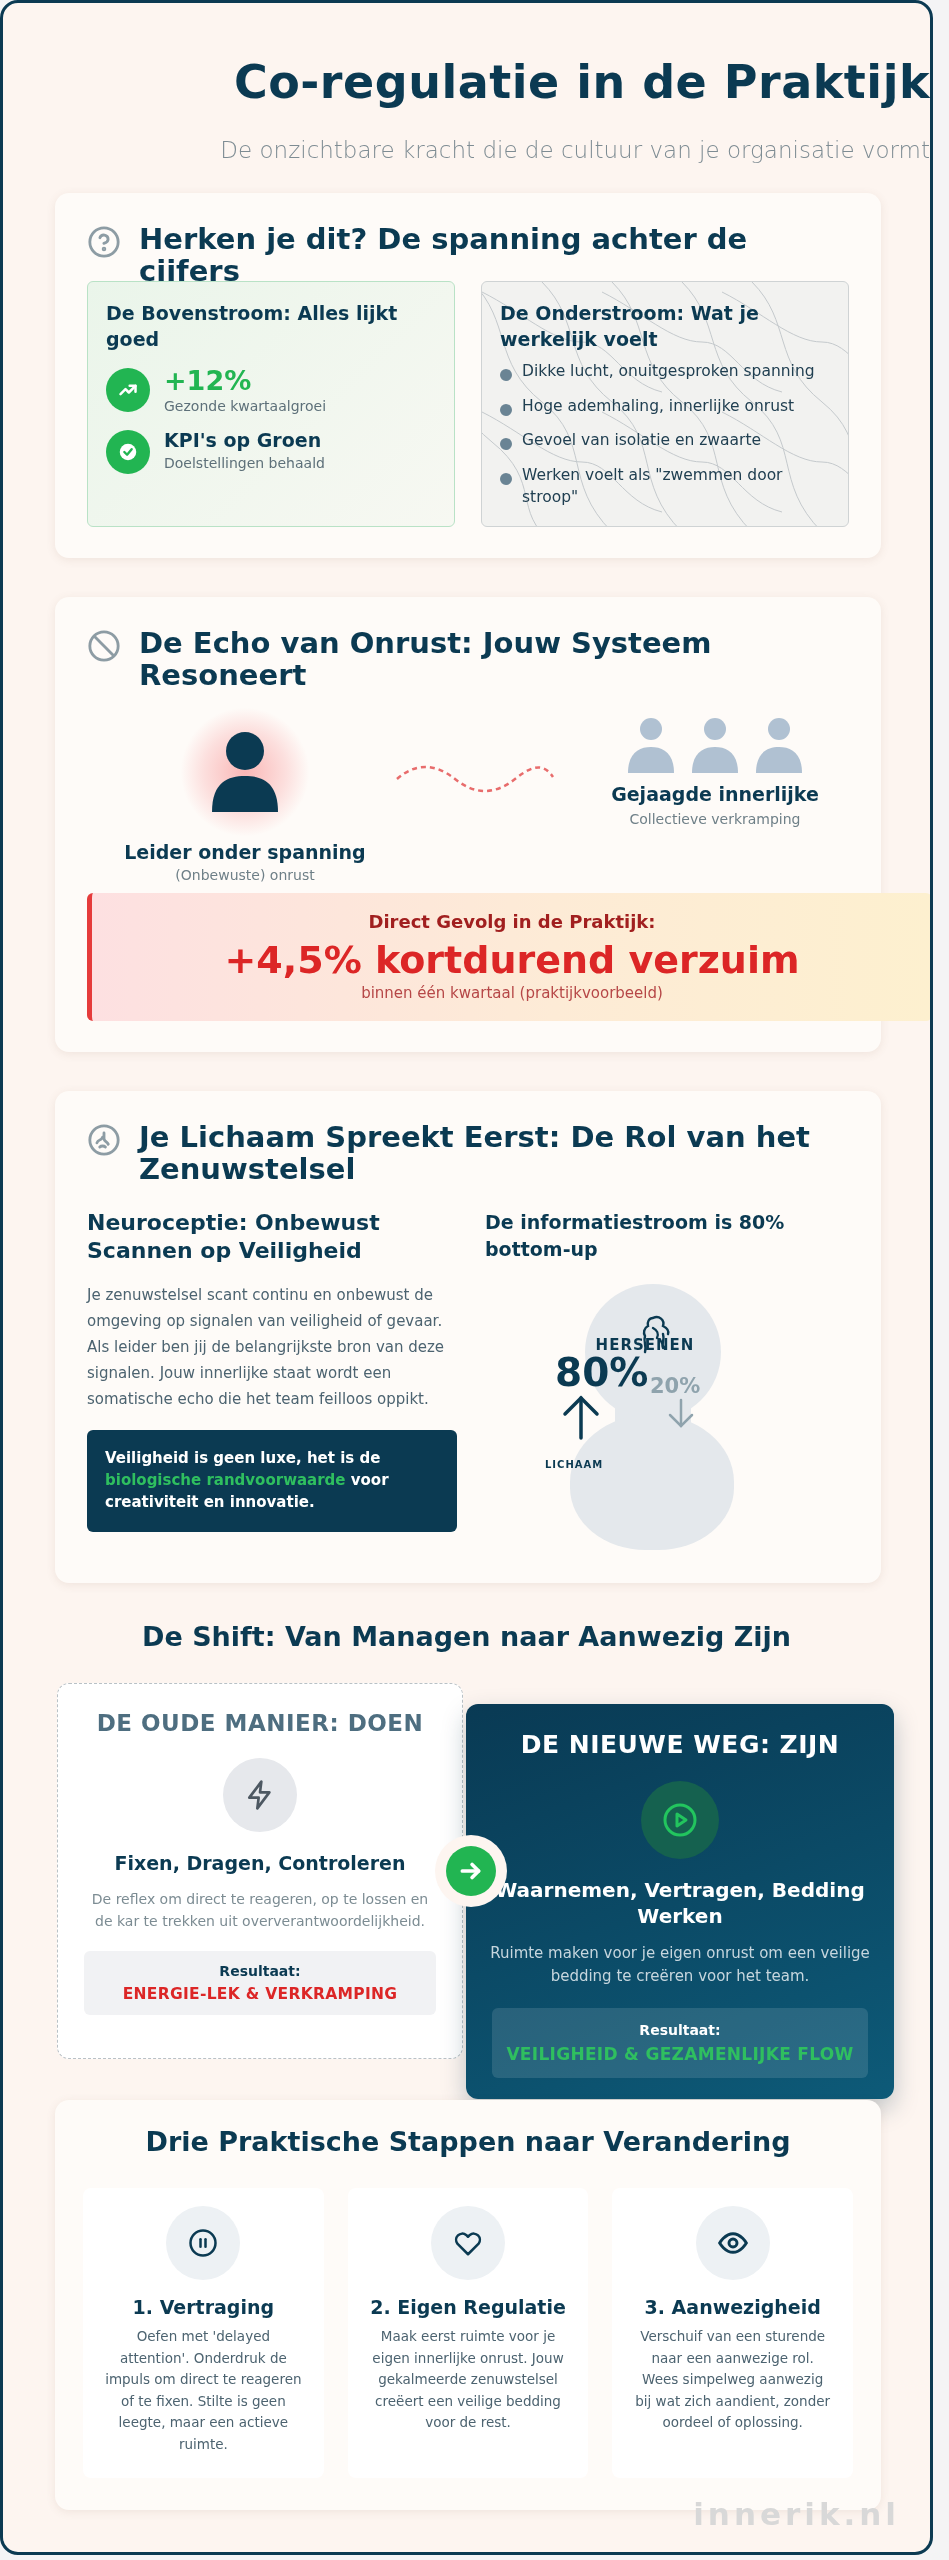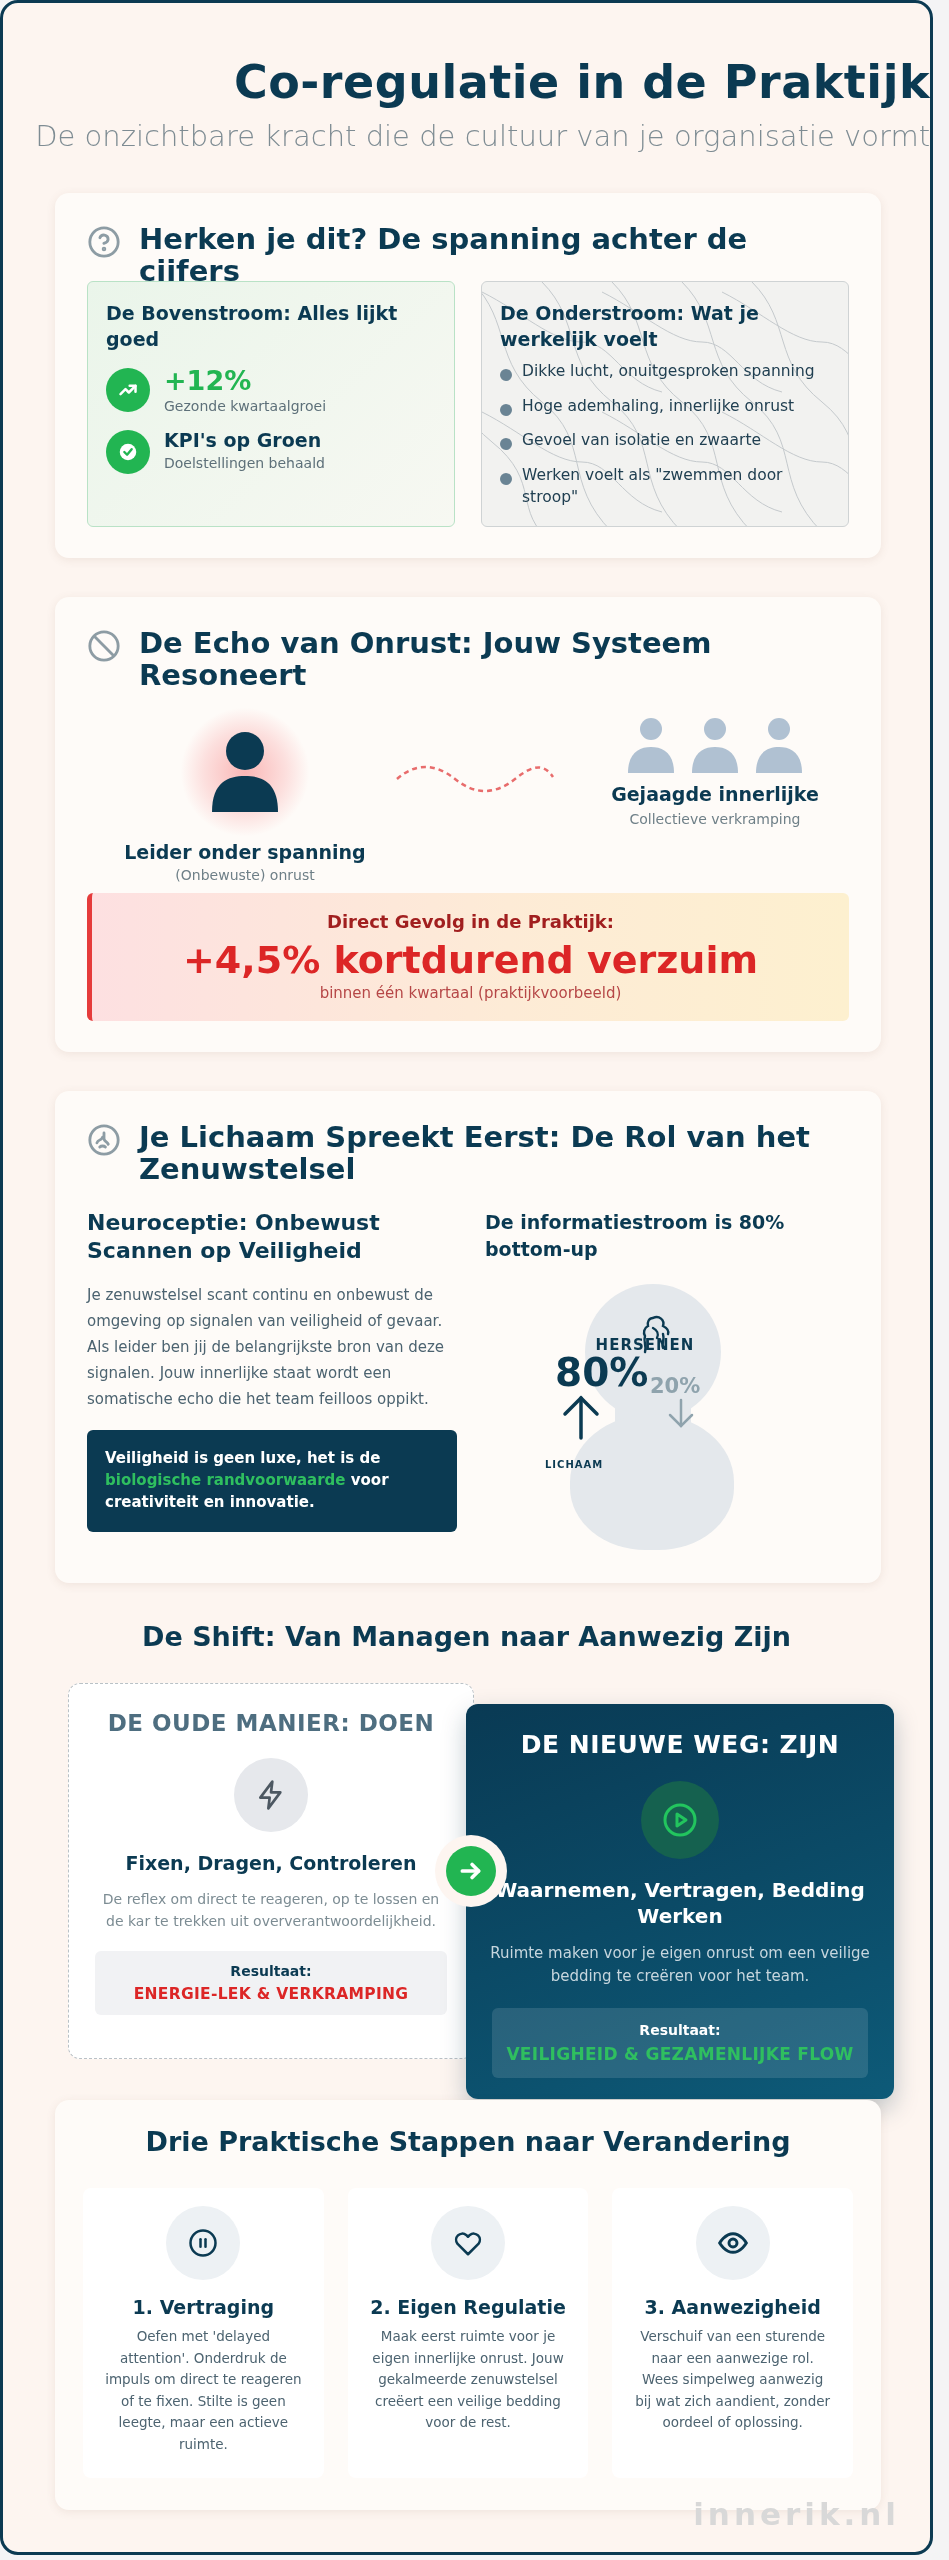--- a/index.html
+++ b/index.html
@@ -5,21 +5,21 @@
   * { box-sizing: border-box; margin: 0; padding: 0; }
   html, body { width: 949px; background: #f4f4f5; }
   body { font-family: "DejaVu Sans", sans-serif; color: #0b3a52; }
   .frame {
     width: 933px; height: 2555px; margin: 0 0 0 0;
     background: #fdf5f0; border: 3px solid #0b3a52; border-radius: 18px;
     position: relative; overflow: hidden;
   }
   .hero { text-align: right; padding-top: 52px; }
   .hero h1 { font-size: 46px; font-weight: bold; color: #0b3a52; letter-spacing: 0.5px; }
-  .hero p { font-size: 29px; color: #7e8c93; margin-top: 10px; font-weight: 300; }
+  .hero p { font-size: 23px; color: #7e8c93; margin-top: 28px; font-weight: 300; }
 
   .card {
     position: absolute; left: 52px; width: 826px;
     background: #fefbf8; border-radius: 14px;
     box-shadow: 0 2px 10px rgba(120, 80, 60, 0.10);
   }
   .card-title { display: flex; align-items: flex-start; gap: 18px; padding: 30px 32px 0 32px; }
   .card-title h2 { font-size: 29px; font-weight: bold; color: #0b3a52; line-height: 1.12; }
   .card-title .icon { width: 34px; height: 34px; flex: 0 0 34px; margin-top: 2px; }
 
@@ -46,21 +46,21 @@
   .leader .glow { width: 130px; height: 130px; margin: 0 auto; border-radius: 50%;
     background: radial-gradient(circle, rgba(248,160,160,0.75) 0%, rgba(250,190,190,0.45) 45%, rgba(253,245,240,0) 70%);
     display: flex; align-items: center; justify-content: center; }
   .leader .name { font-size: 19px; font-weight: bold; color: #0b3a52; margin-top: 4px; }
   .leader .sub { font-size: 14px; color: #6e7f87; margin-top: 4px; }
   .wave { position: absolute; left: 340px; top: 56px; }
   .org { position: absolute; left: 530px; top: 10px; width: 260px; text-align: center; }
   .org .people { display: flex; justify-content: center; gap: 16px; }
   .org .name { font-size: 19px; font-weight: bold; color: #0b3a52; margin-top: 10px; }
   .org .sub { font-size: 14px; color: #6e7f87; margin-top: 6px; }
-  .alert { position: absolute; left: 32px; top: 296px; width: 762px; height: 128px;
+  .alert { position: absolute; left: 32px; top: 296px; width: 845px; height: 128px;
     background: linear-gradient(90deg, #fde0e1, #fdebd6 55%, #fdf0cf); border-left: 5px solid #e53b3b; border-radius: 6px; text-align: center; padding-top: 18px; }
   .alert .lbl { font-size: 18px; font-weight: bold; color: #a11f1f; }
   .alert .big { font-size: 38px; font-weight: bold; color: #dc2626; margin-top: 6px; }
   .alert .sub { font-size: 15px; color: #b64747; margin-top: 2px; }
 
   
   .s3 { top: 1088px; height: 492px; }
   .neuro { position: absolute; left: 32px; top: 118px; width: 370px; }
   .neuro h3 { font-size: 22px; font-weight: bold; color: #0b3a52; line-height: 1.28; }
   .neuro p { font-size: 15px; color: #4c6370; line-height: 1.72; margin-top: 18px; }
@@ -75,21 +75,21 @@
   .v-hers { position: absolute; left: 0; width: 100%; top: 52px; text-align: center; font-size: 15px; font-weight: bold; color: #0b3a52; letter-spacing: 1px; }
   .v-80 { position: absolute; left: 10px; top: 66px; font-size: 39px; font-weight: bold; color: #0b3a52; }
   .v-20 { position: absolute; left: 105px; top: 90px; font-size: 21px; font-weight: bold; color: #8fa3ad; }
   .v-licha { position: absolute; left: 0; width: 100%; top: 175px; font-size: 10px; font-weight: bold; color: #0b3a52; letter-spacing: 1px; }
   .arr-up { position: absolute; left: 16px; top: 110px; }
   .arr-dn { position: absolute; left: 122px; top: 114px; }
   .brain { position: absolute; left: 88px; top: 30px; }
 
   
   .shift-title { position: absolute; top: 1618px; width: 100%; text-align: center; font-size: 27px; font-weight: bold; color: #0b3a52; }
-  .old { position: absolute; left: 65px; top: 1680px; width: 406px; height: 376px; background: #ffffff; border: 1.5px dashed #b9c1c6; border-radius: 12px; text-align: center; }
+  .old { position: absolute; left: 54px; top: 1680px; width: 406px; height: 376px; background: #ffffff; border: 1.5px dashed #b9c1c6; border-radius: 12px; text-align: center; }
   .old h4 { font-size: 23px; font-weight: bold; color: #4e6e80; margin-top: 26px; letter-spacing: 0.5px; }
   .circ { width: 74px; height: 74px; border-radius: 50%; margin: 22px auto 0; display: flex; align-items: center; justify-content: center; }
   .old .circ { background: #e6e8ec; }
   .old .act { font-size: 19px; font-weight: bold; color: #0b3a52; margin-top: 20px; }
   .old .desc { font-size: 14px; color: #7c8c93; line-height: 1.6; margin: 14px 26px 0; }
   .res { margin: 18px 26px 0; border-radius: 6px; padding: 12px 10px; }
   .old .res { background: #f1f2f4; }
   .res .l { font-size: 14px; font-weight: bold; color: #0b3a52; }
   .res .v { font-size: 15.5px; font-weight: bold; margin-top: 6px; letter-spacing: 0.3px; }
   .old .res .v { color: #dc2626; }

